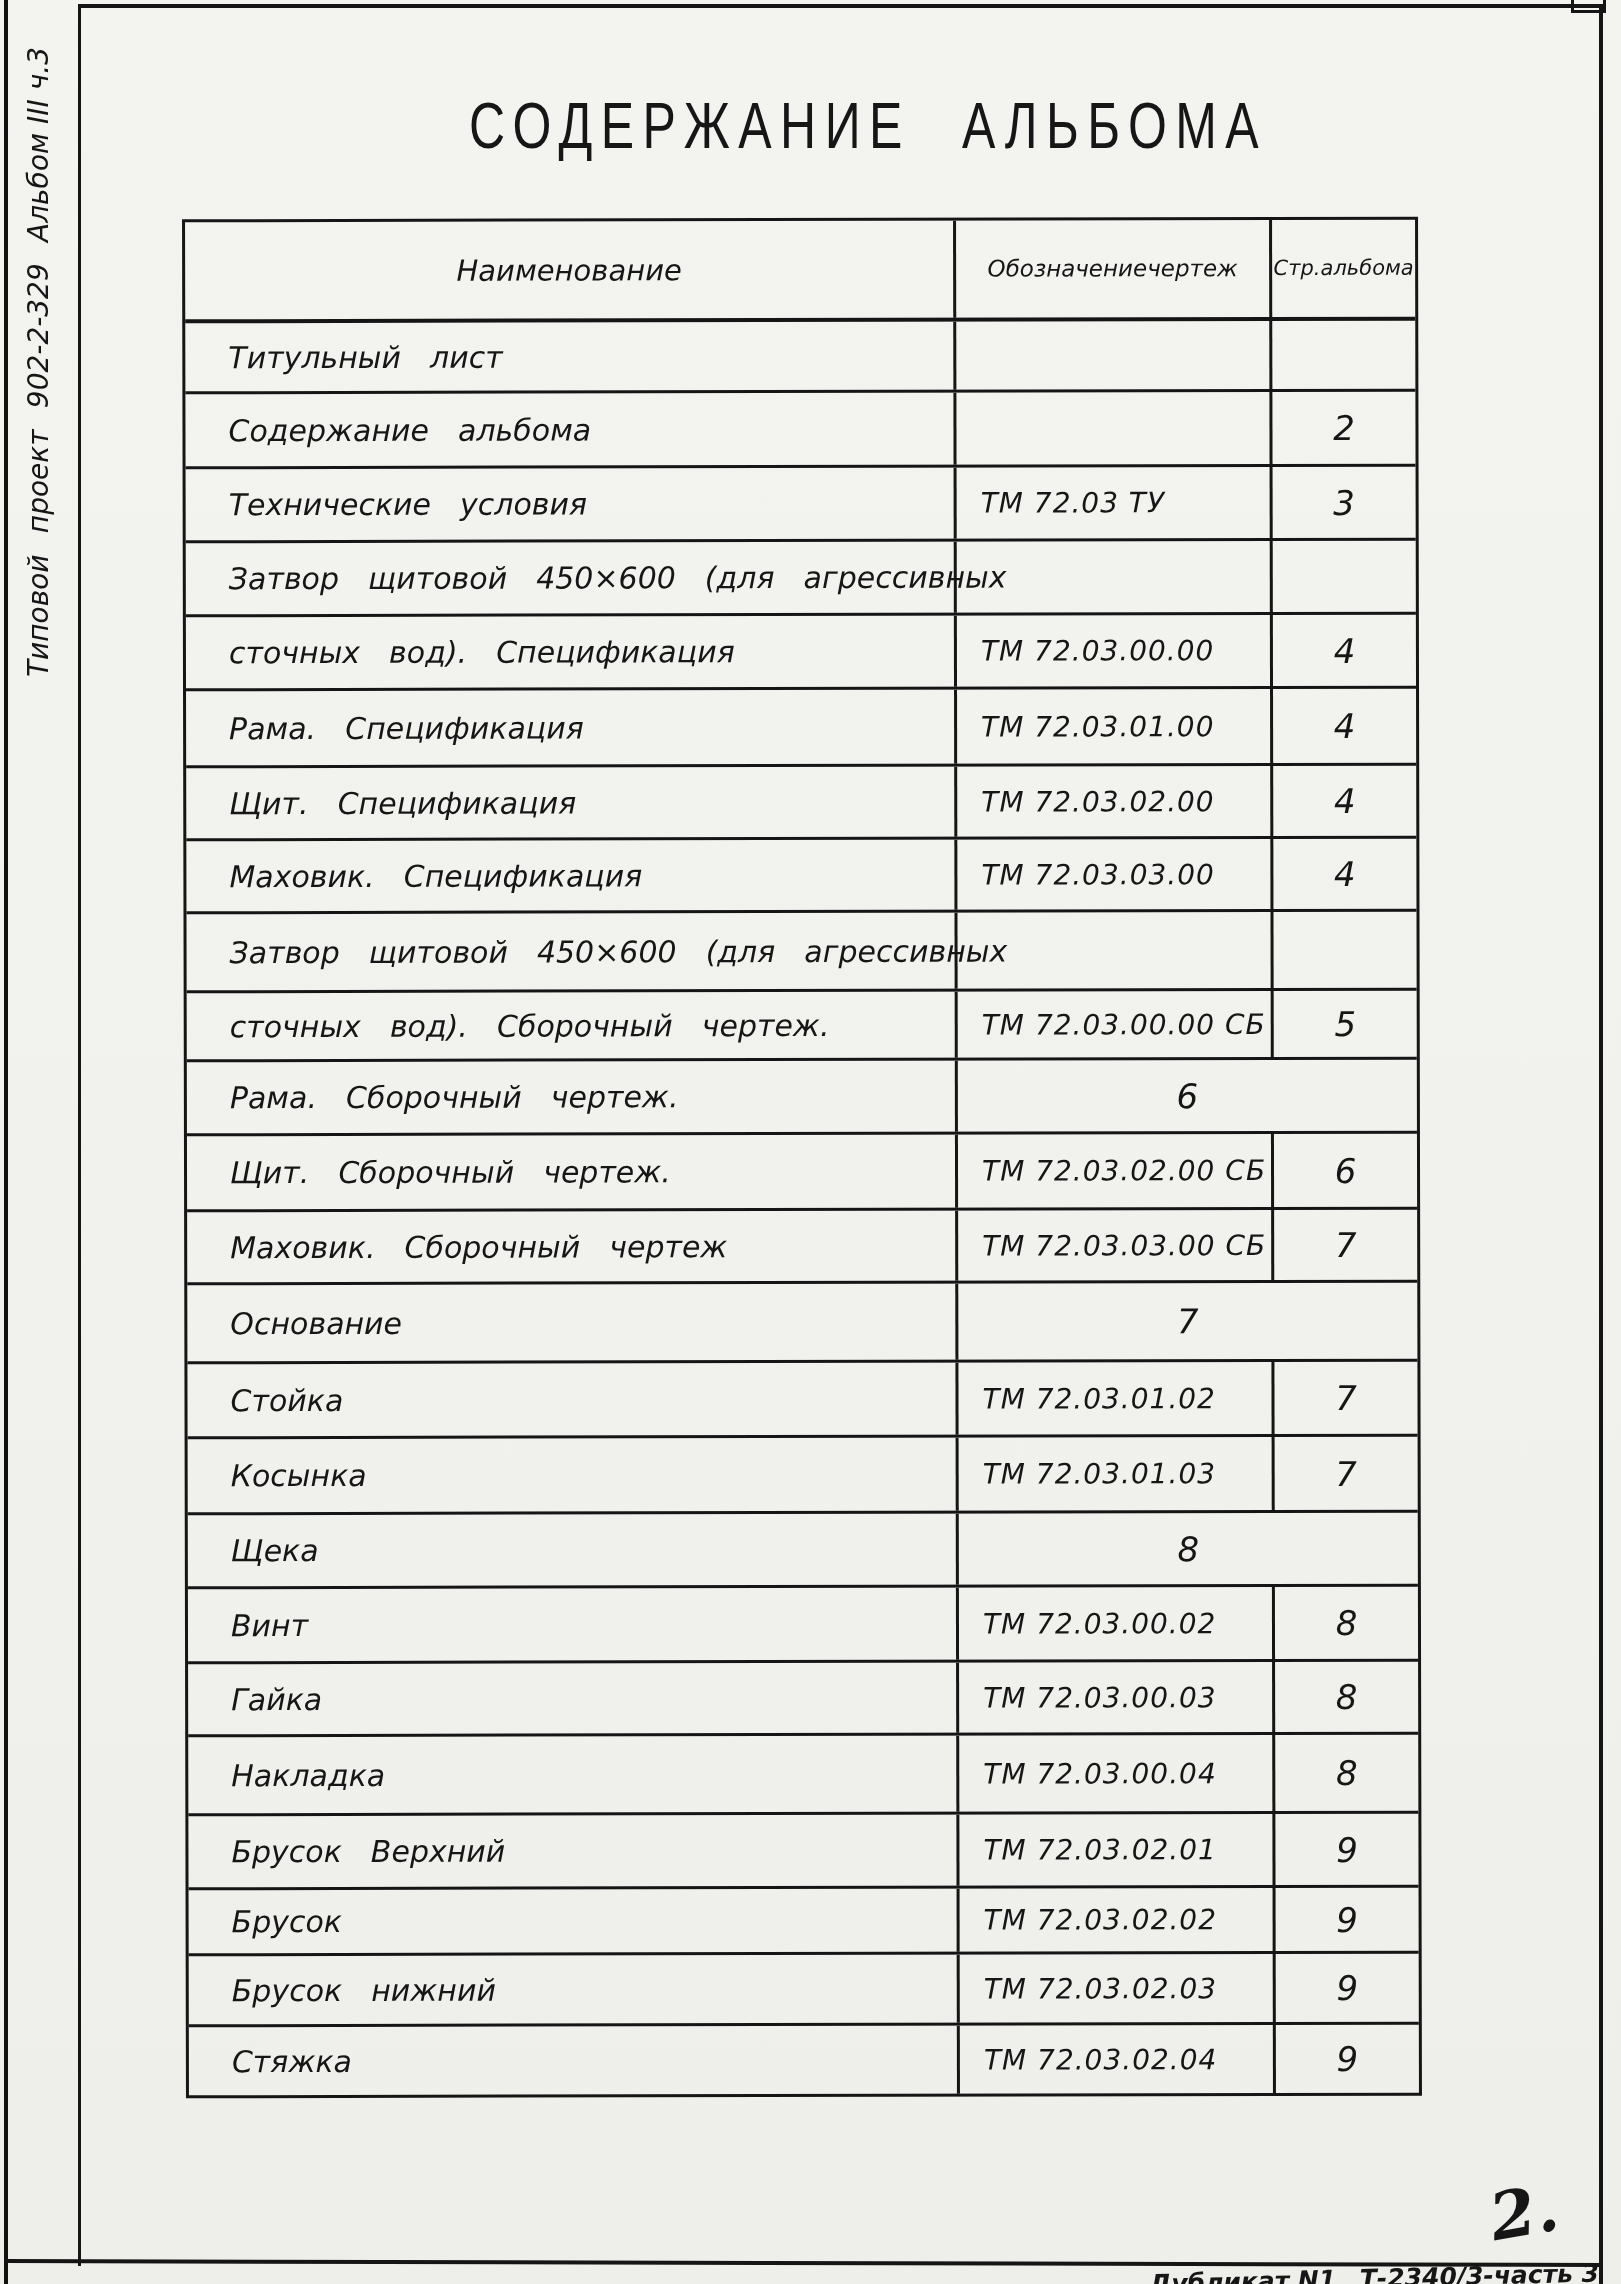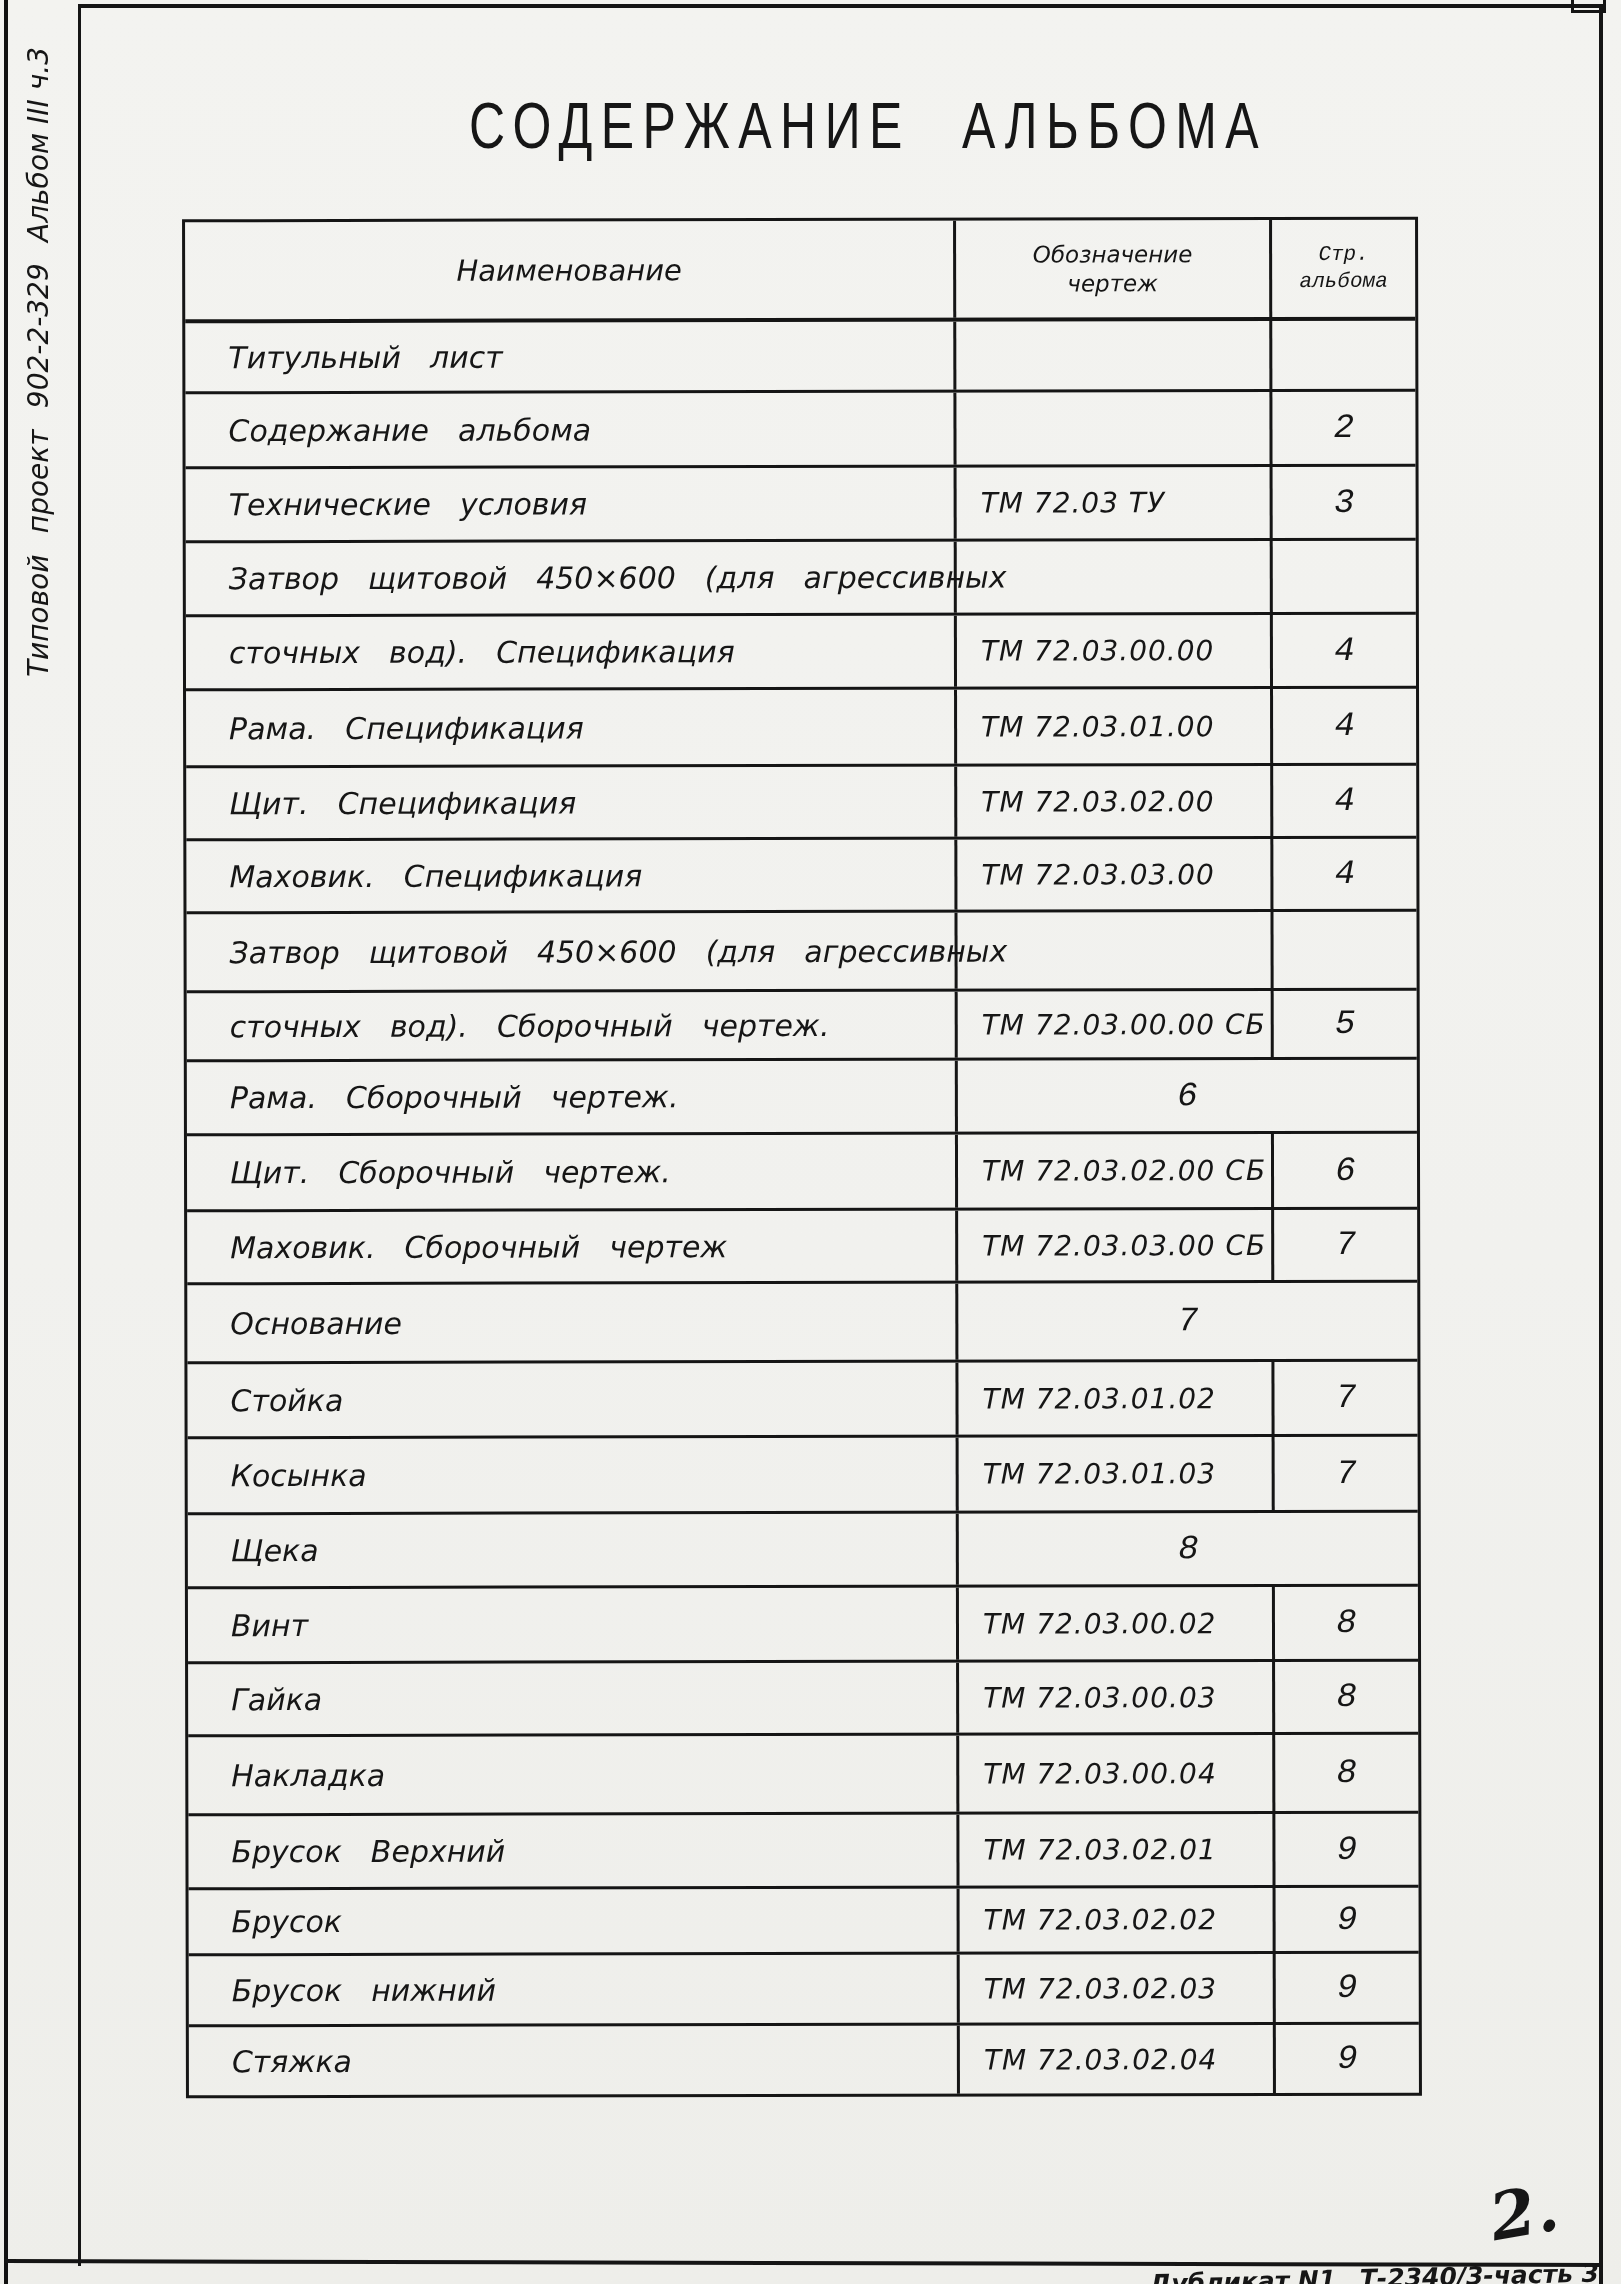--- a/index.html
+++ b/index.html
@@ -34,23 +34,23 @@
     position:absolute;left:184px;top:218px;width:1236px;
     border:3px solid #151515;box-sizing:border-box;background:transparent;
     transform:rotate(-0.12deg);
   }
   .thead{display:flex;height:101px;box-sizing:border-box;border-bottom:4px solid #151515;font-style:italic;}
   .trow{display:flex;box-sizing:border-box;border-bottom:3px solid #151515;}
   .cell{box-sizing:border-box;display:flex;align-items:center;}
   .cell + .cell{border-left:3px solid #151515;}
   .c-name{width:768px;}
   .c-code{width:316px;}
-  .c-page{flex:1;font-family:Liberation Mono, monospace;}
+  .c-page{flex:1;}
   .h-name{justify-content:center;font-size:29px;}
-  .h-code,.h-page{flex-direction:column;justify-content:center;line-height:1.25;font-size:23px;align-items:center;}
+  .h-code,.h-page{flex-direction:row;justify-content:center;line-height:1.25;font-size:23px;align-items:center;}
   .h-page{font-size:21px;}
   .b-name{padding-left:43px;font-size:30px;font-style:italic;word-spacing:0.65em;white-space:nowrap;}
   .b-code{padding-left:24px;font-size:28px;font-style:italic;letter-spacing:1px;white-space:nowrap;}
   .b-page{justify-content:center;font-size:34px;font-style:italic;}
   
   .page-number{
     position:absolute;left:1490px;top:2174px;font-family:"DejaVu Serif",serif;
     font-size:65px;font-style:italic;font-weight:bold;transform:rotate(-10deg);
   }
   .stamp{

